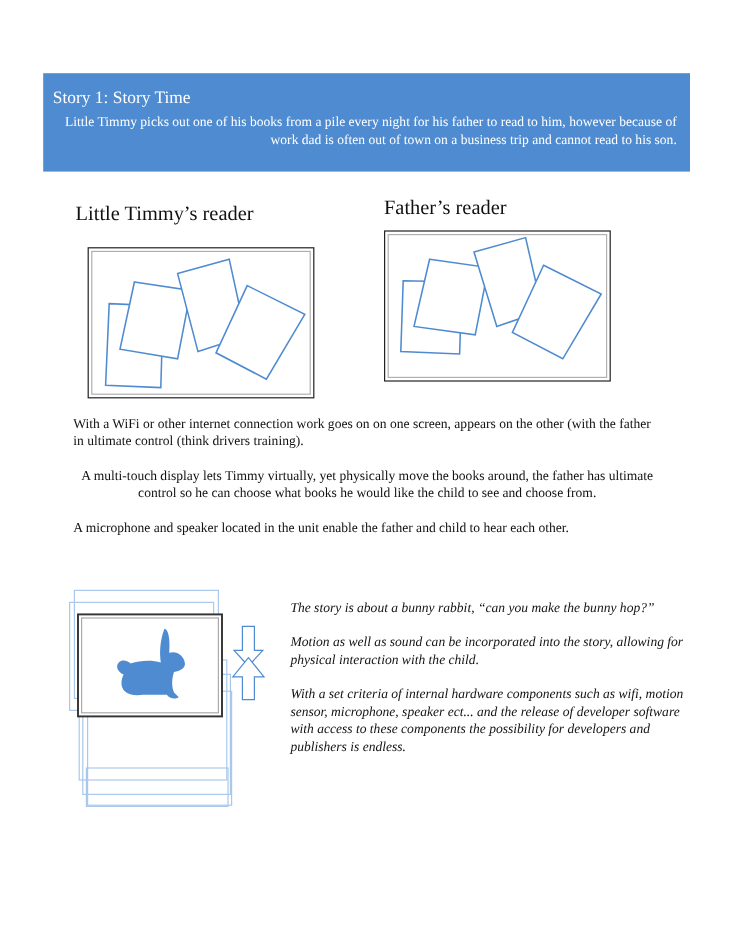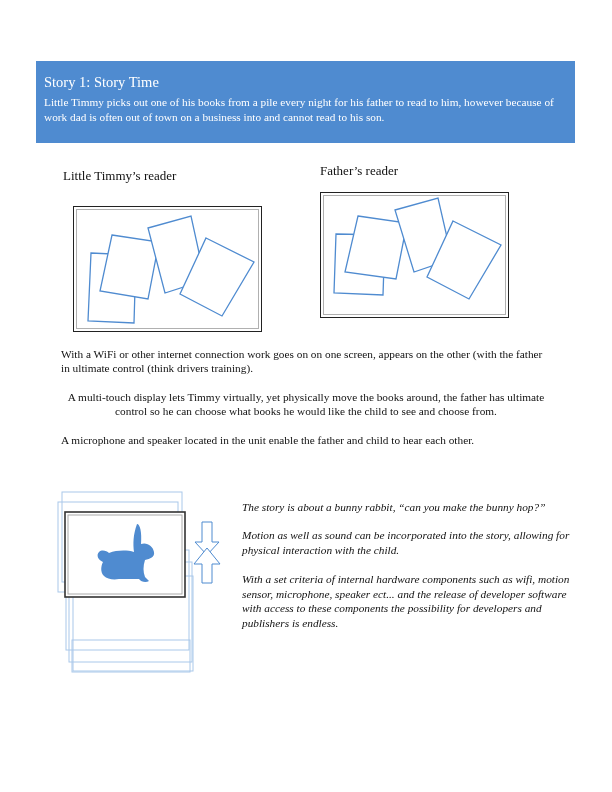--- a/index.html
+++ b/index.html
@@ -1,32 +1,32 @@
 <!DOCTYPE html>
 <html><head>
 <meta charset="utf-8">
 <style>
   html, body { margin:0; padding:0; background:#ffffff; }
   body { width:612px; height:792px; position:relative; overflow:hidden; font-family:"Liberation Serif","DejaVu Serif",serif; color:#111; }
-  .banner { position:absolute; left:36px; top:61px; width:539px; height:82px; background:#4f8bd0; color:#fff; }
+  .banner { position:absolute; left:36px; top:61px; width:539px; height:82px; background:#4f8bd0; color:#fff;text-align:right; }
   .banner .title { position:absolute; left:8px; top:13px; font-size:14.5px; }
   .banner .desc { position:absolute; left:8px; top:34px; width:520px; font-size:11.3px; line-height:15px; }
-  .label { position:absolute; font-size:13px; }
+  .label { position:absolute; font-size:17px; }
   .frame { position:absolute; border:1.5px solid #222; background:#fff; }
   .frame .inner { position:absolute; left:2px; top:2px; right:2px; bottom:2px; border:1px solid #b0b0b0; }
   .frame svg { position:absolute; left:0; top:0; }
   .para { position:absolute; font-size:11.3px; line-height:14px; }
   .rtext { position:absolute; left:242px; font-size:11.3px; line-height:14.5px; width:330px;font-style:italic; }
 </style>
 </head>
 <body>
 
 <div class="banner">
   <div class="title">Story 1: Story Time</div>
-  <div class="desc">Little Timmy picks out one of his books from a pile every night for his father to read to him, however because of work dad is often out of town on a business into and cannot read to his son.</div>
+  <div class="desc">Little Timmy picks out one of his books from a pile every night for his father to read to him, however because of work dad is often out of town on a business trip and cannot read to his son.</div>
 </div>
 
 <div class="label" style="left:63px;top:168px;">Little Timmy’s reader</div>
 <div class="label" style="left:320px;top:163px;">Father’s reader</div>
 
 <div class="frame" style="left:73px;top:206px;width:187px;height:124px;">
   <div class="inner"></div>
   <svg width="187" height="124">
     <g fill="#fff" stroke="#4f8bd0" stroke-width="1.3">
       <polygon points="17,46 62,48 60,116 14,114"></polygon>

